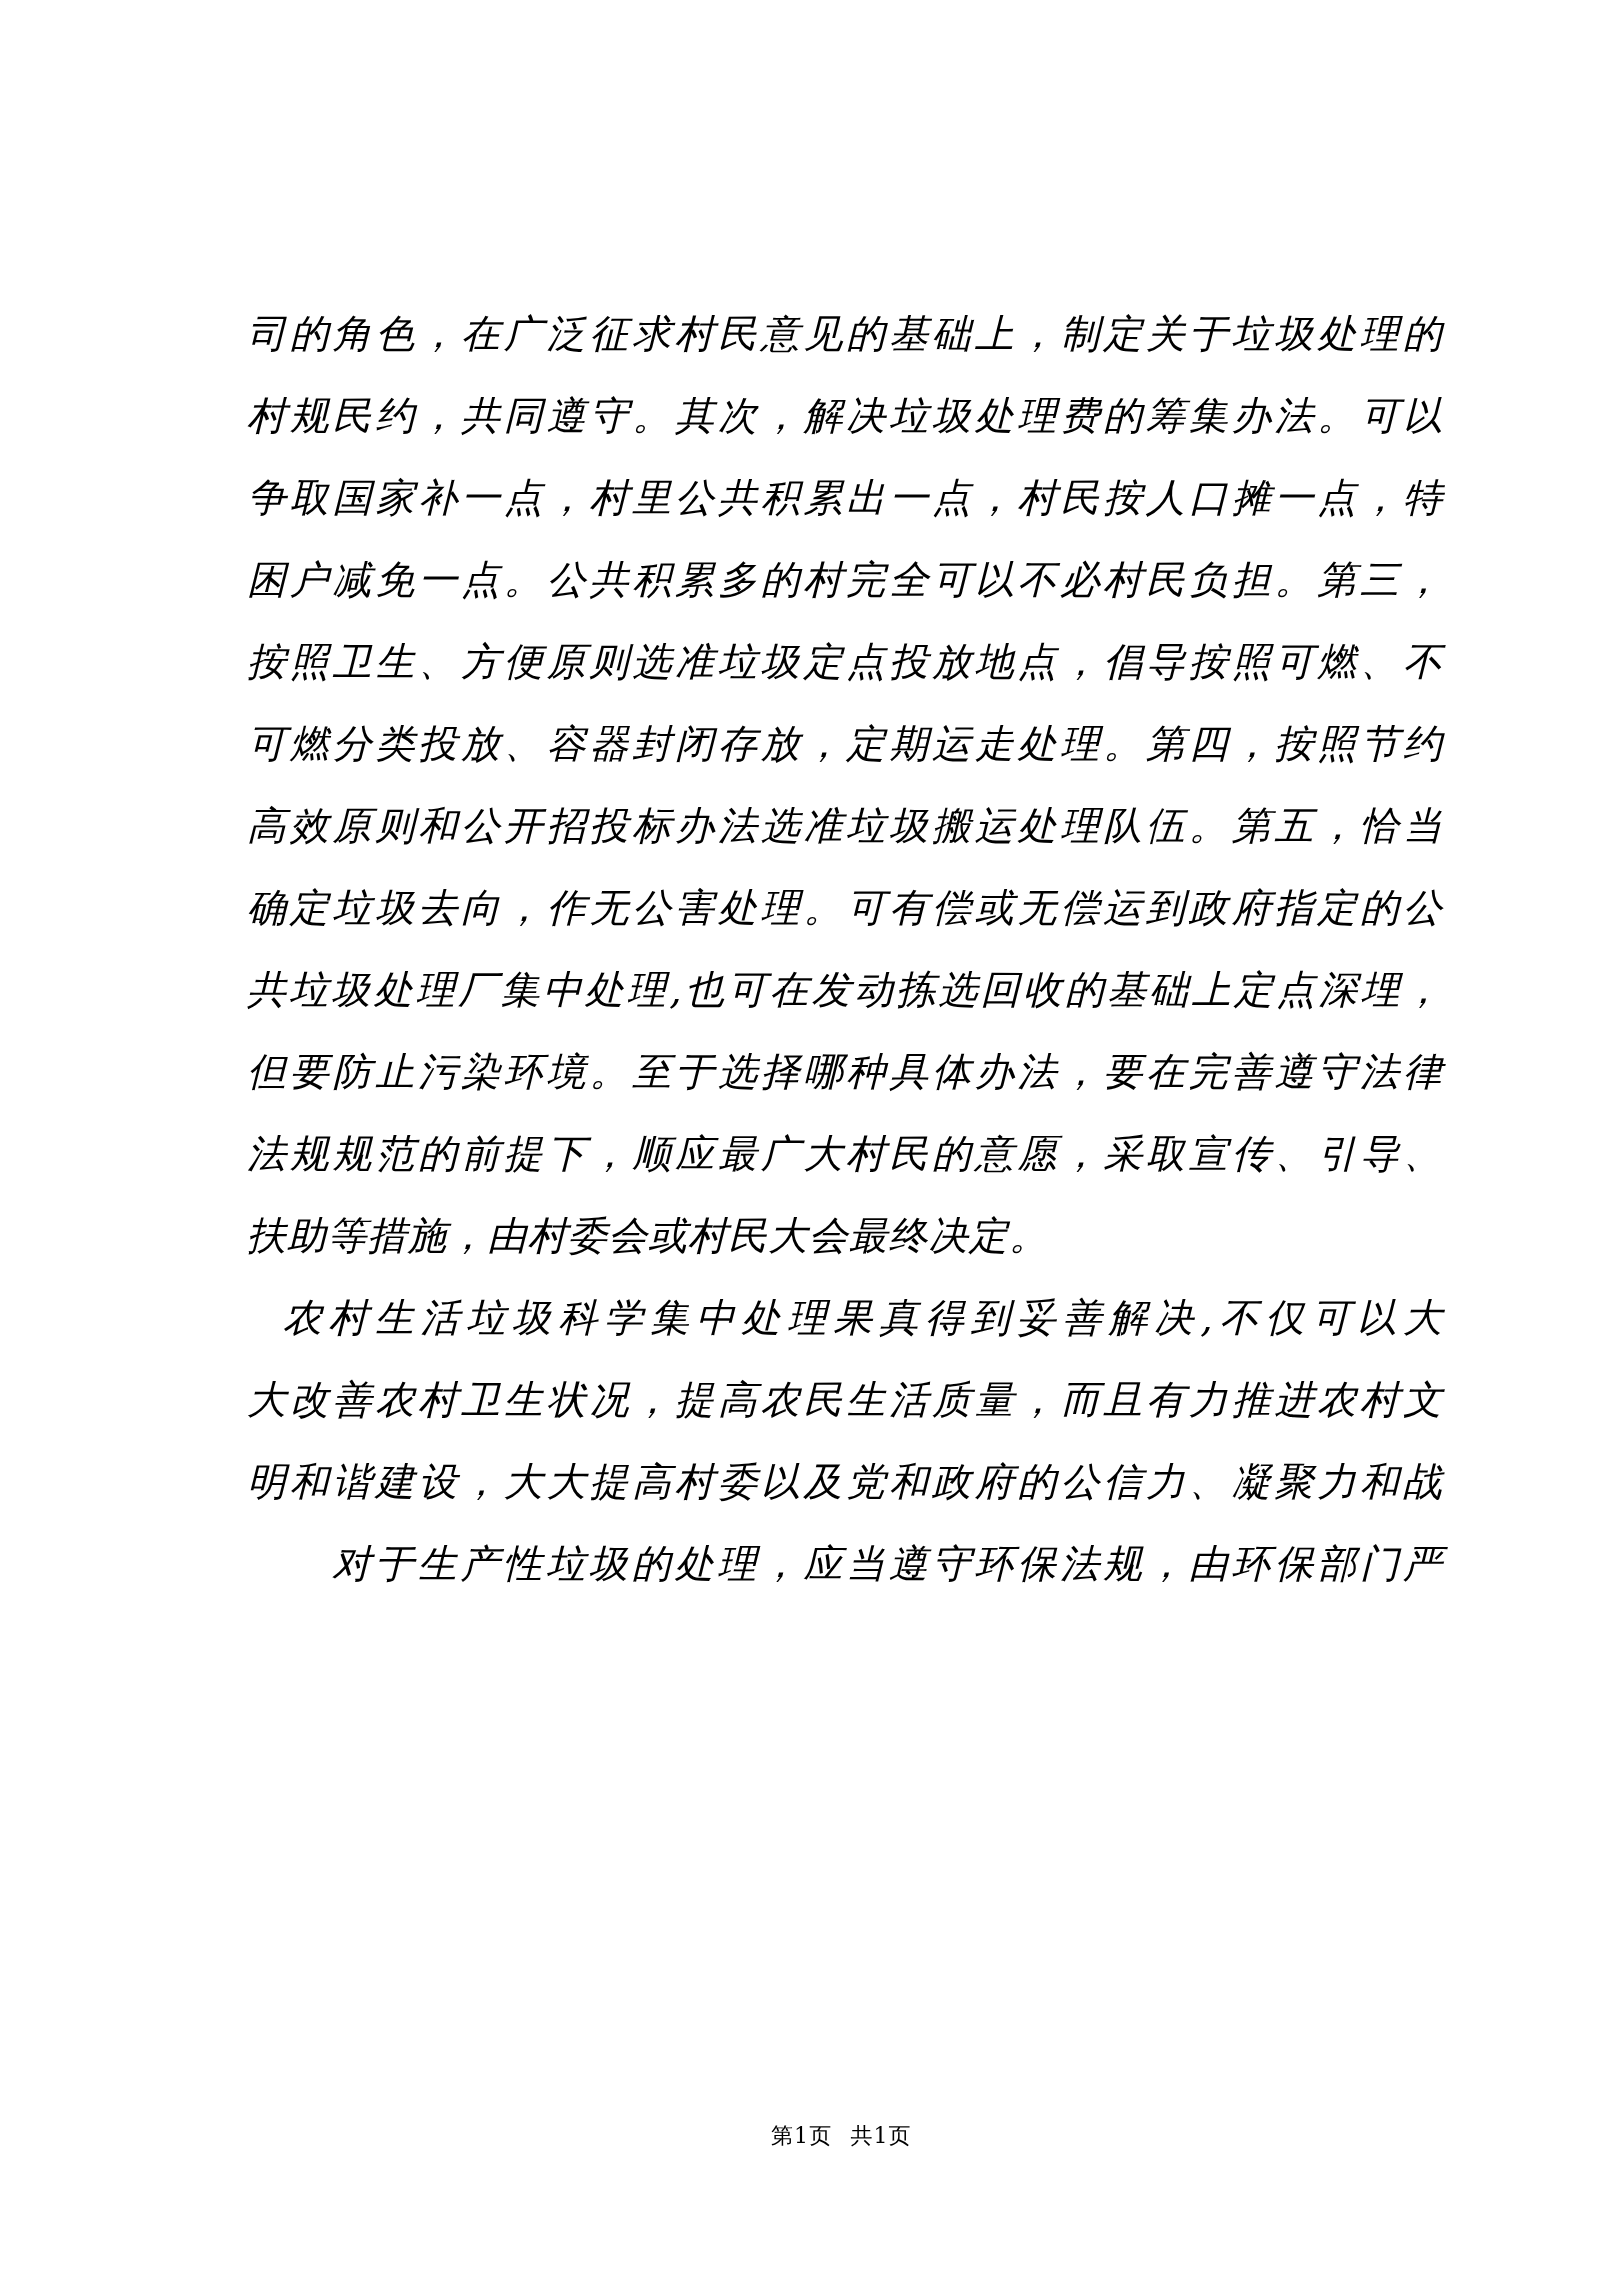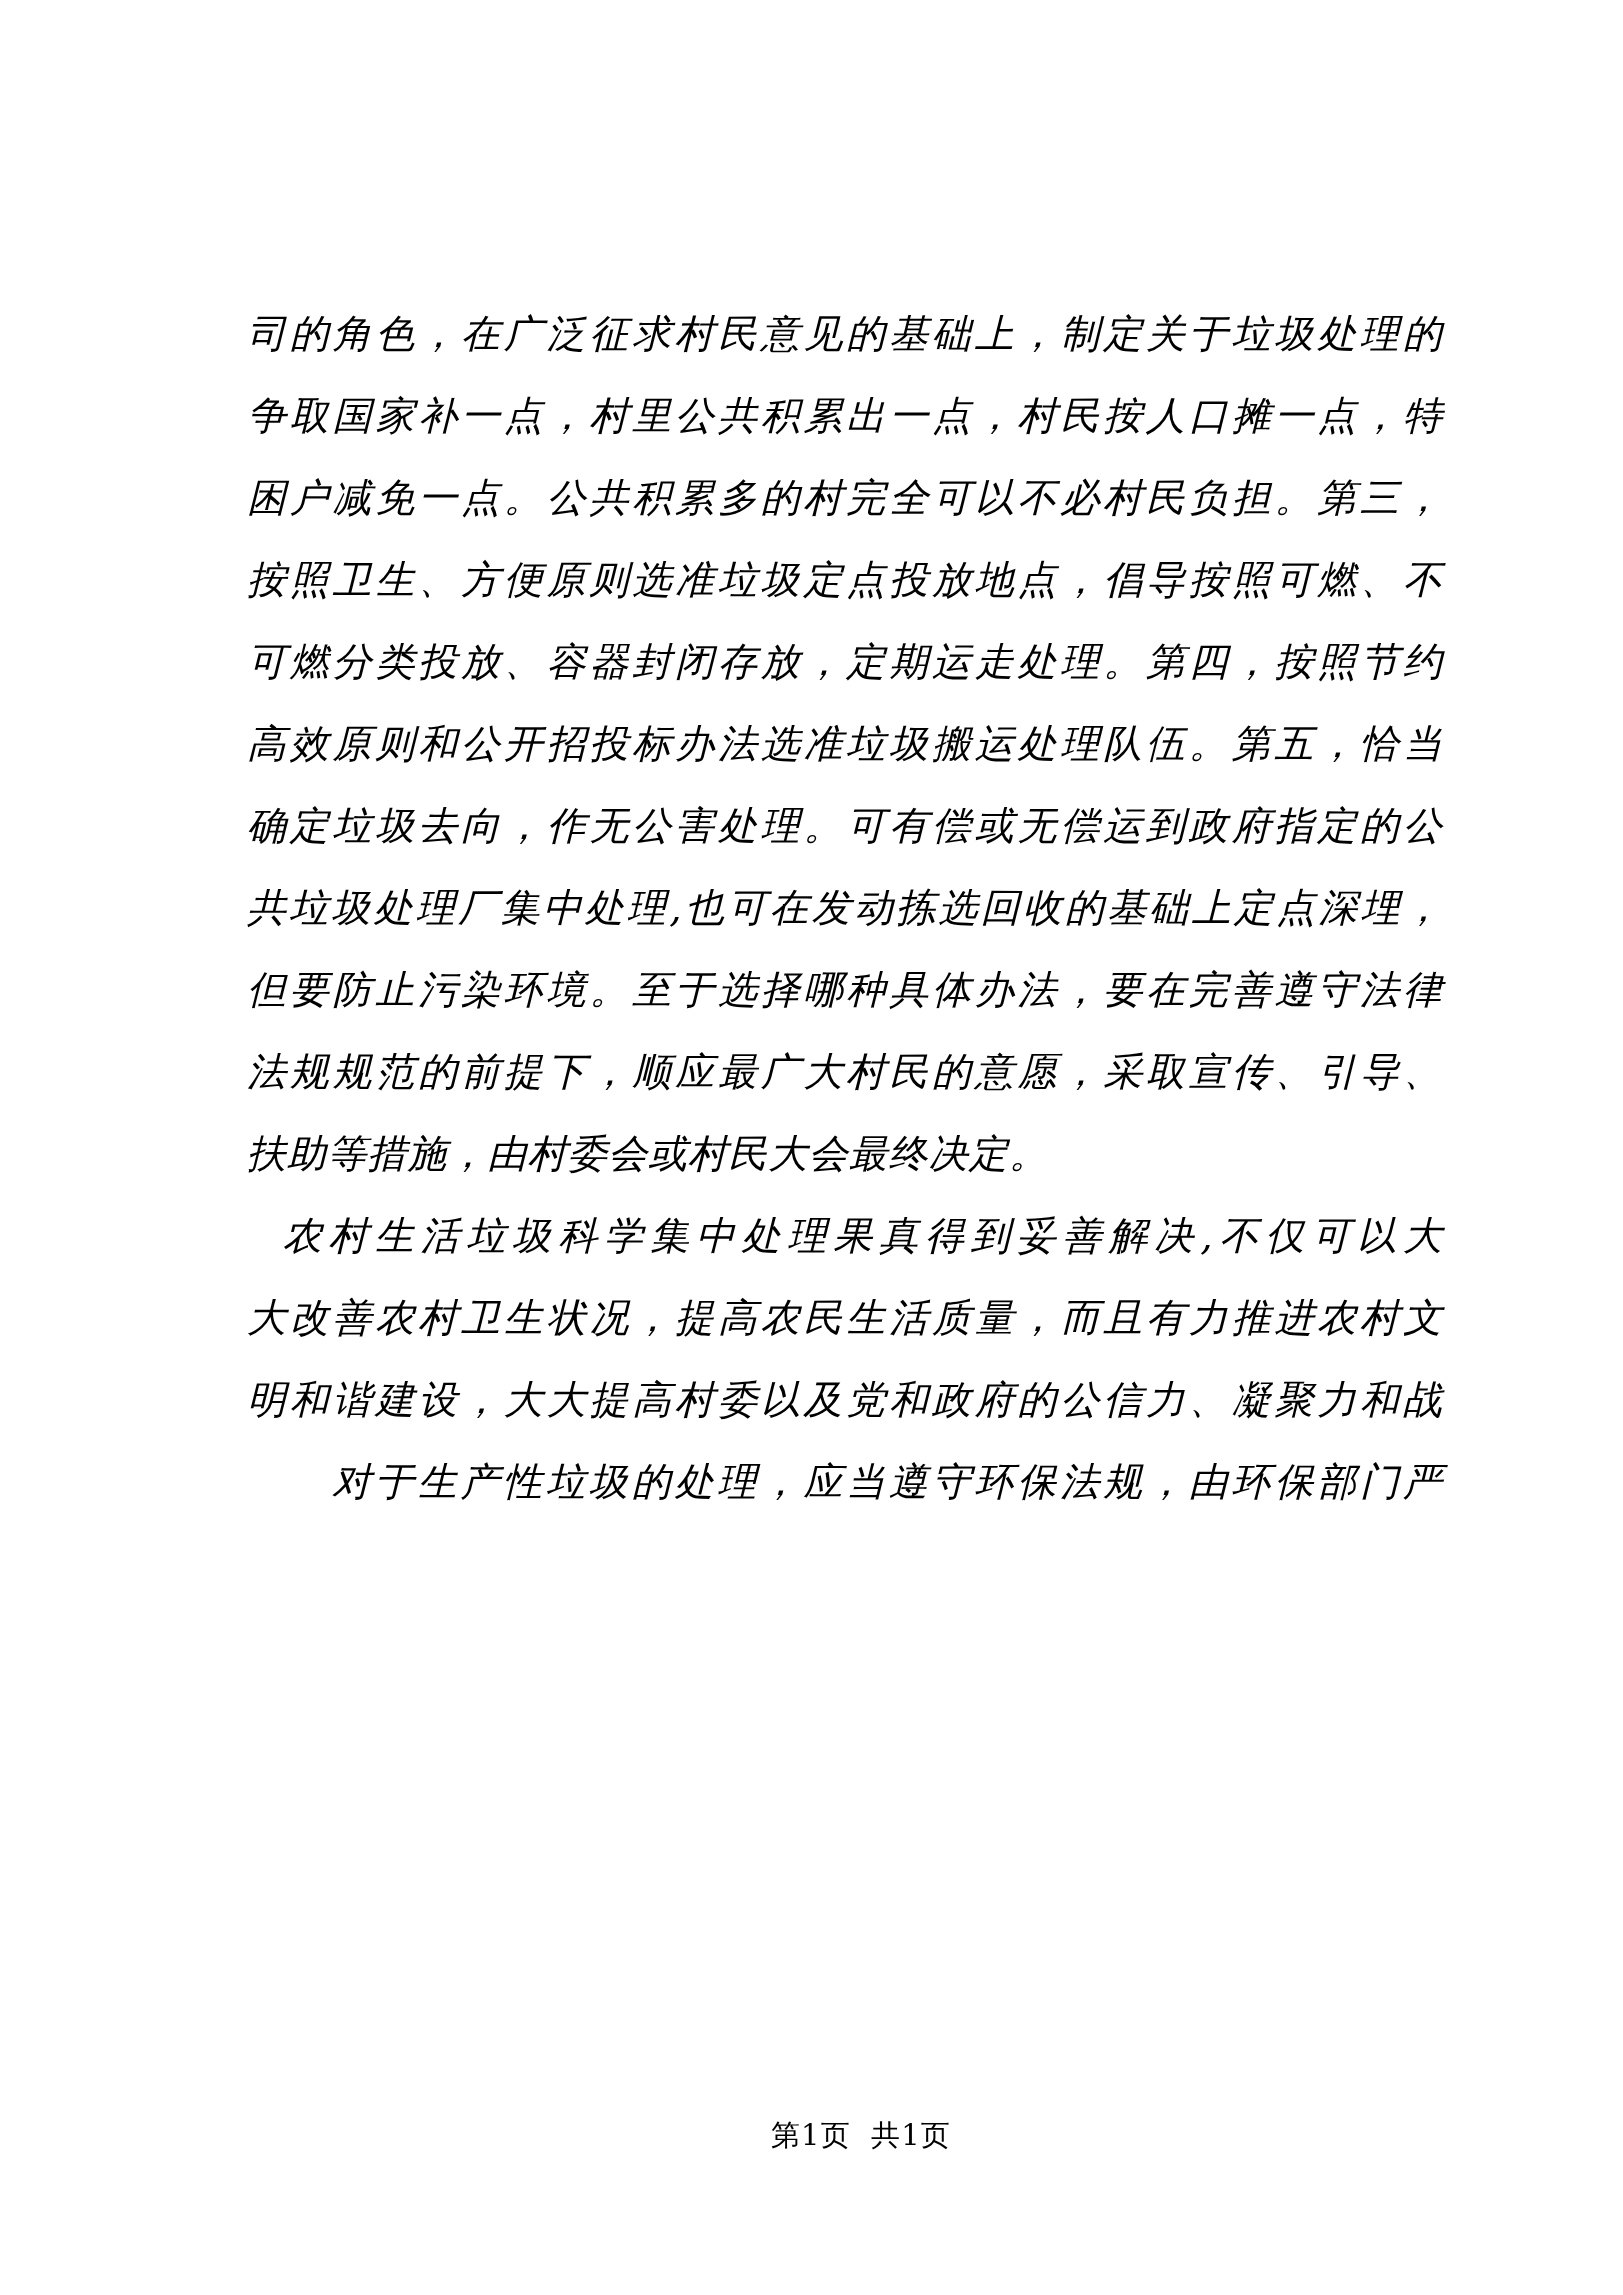--- a/index.html
+++ b/index.html
@@ -40,33 +40,34 @@
     text-align: right;
     text-align-last: left;        
   }
   .line.indent-sm { text-indent: 36px; }   
   .line.indent-lg { text-indent: 85px; }  
   .footer {
     position: absolute;
     left: 745px;
     top: 2119px;
     font-style: normal;
-    font-size: 29px;
+    font-size: 22px;
     line-height: 33px;
     letter-spacing: 1.1px;
     word-spacing: 10px;
     color: #000000;
   }
 </style>
 </head>
 <body>
 
 <div class="page">
   <div class="text-block">
     <div class="line">司的角色，在广泛征求村民意见的基础上，制定关于垃圾处理的</div>
+    <div class="line">村规民约，共同遵守。其次，解决垃圾处理费的筹集办法。可以</div>
     <div class="line">争取国家补一点，村里公共积累出一点，村民按人口摊一点，特</div>
     <div class="line">困户减免一点。公共积累多的村完全可以不必村民负担。第三，</div>
     <div class="line">按照卫生、方便原则选准垃圾定点投放地点，倡导按照可燃、不</div>
     <div class="line">可燃分类投放、容器封闭存放，定期运走处理。第四，按照节约</div>
     <div class="line">高效原则和公开招投标办法选准垃圾搬运处理队伍。第五，恰当</div>
     <div class="line">确定垃圾去向，作无公害处理。可有偿或无偿运到政府指定的公</div>
     <div class="line">共垃圾处理厂集中处理,也可在发动拣选回收的基础上定点深埋，</div>
     <div class="line">但要防止污染环境。至于选择哪种具体办法，要在完善遵守法律</div>
     <div class="line">法规规范的前提下，顺应最广大村民的意愿，采取宣传、引导、</div>
     <div class="line para-end">扶助等措施，由村委会或村民大会最终决定。</div>

